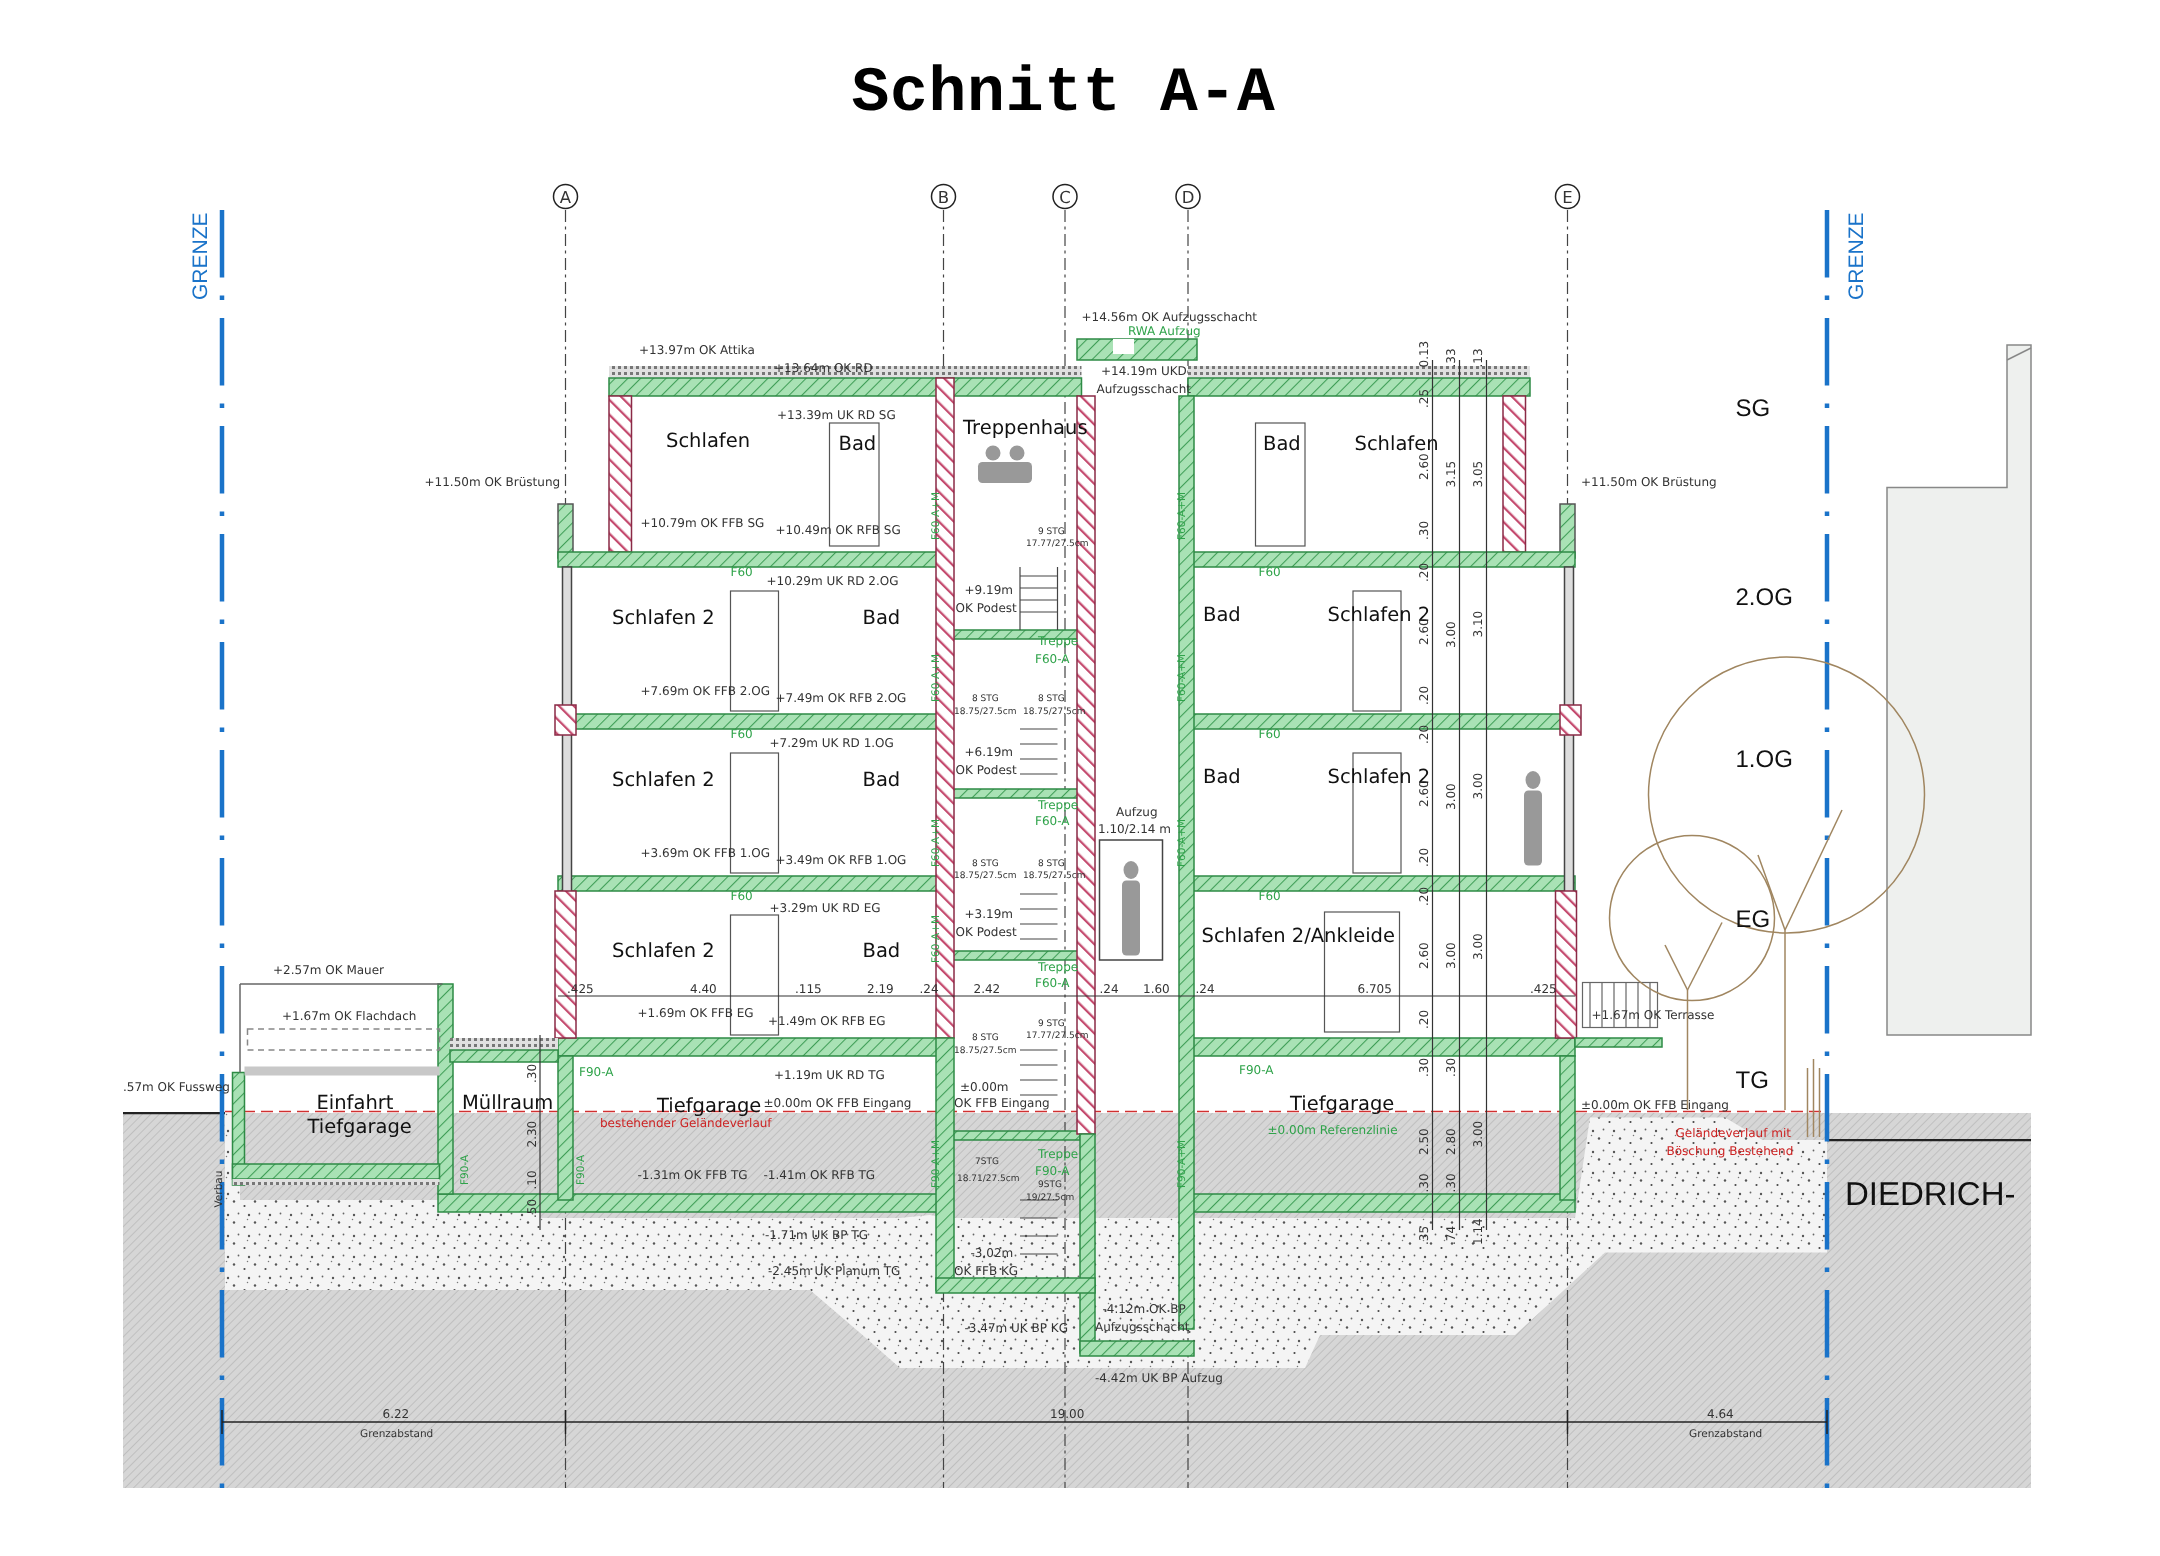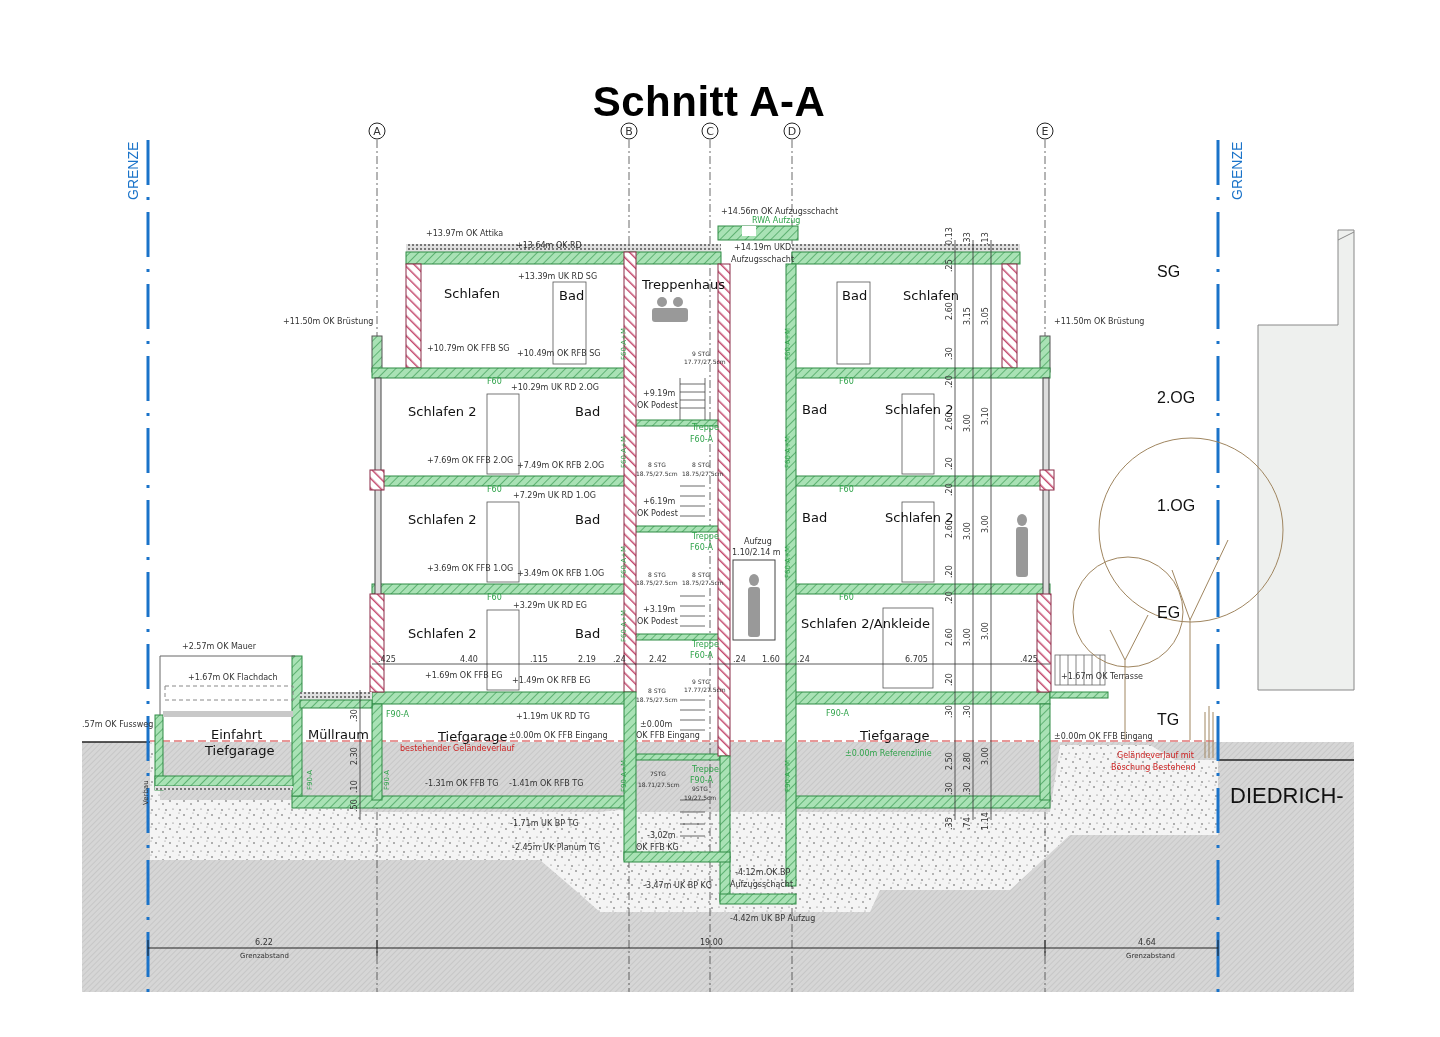--- a/index.html
+++ b/index.html
@@ -1,17 +1,17 @@
 <!DOCTYPE html>
 <html><head>
 <meta charset="utf-8">
 <style>
   html,body{margin:0;padding:0;background:#fff;}
   body{width:1440px;height:1037px;position:relative;overflow:hidden;font-family:"Liberation Sans",sans-serif;}
-  .title{position:absolute;left:0;top:38px;width:1418px;text-align:center;font-family:Liberation Sans, sans-serif;font-weight:bold;font-size:42px;color:#000;letter-spacing:0.5px;margin-top:40px;}
+  .title{position:absolute;left:0;top:38px;width:1418px;text-align:center;font-family:Liberation Mono, monospace;font-weight:bold;font-size:42px;color:#000;letter-spacing:0.5px;}
   svg.drawing{position:absolute;left:0;top:0;}
   .cad{font-family:"DejaVu Sans",sans-serif;fill:#333;}
   .room{font-family:"DejaVu Sans",sans-serif;fill:#111;font-size:13px;}
   .green-t{font-family:"DejaVu Sans",sans-serif;fill:#2fa34a;}
   .red-t{font-family:"DejaVu Sans",sans-serif;fill:#c22;}
   .lvl{font-family:"Liberation Sans",sans-serif;fill:#111;font-size:16px;}
   .grenze{font-family:"Liberation Sans",sans-serif;fill:#1a73c9;font-size:14px;}
   .diedrich{font-family:"Liberation Sans",sans-serif;fill:#111;font-size:22px;}
 </style>
 </head>

